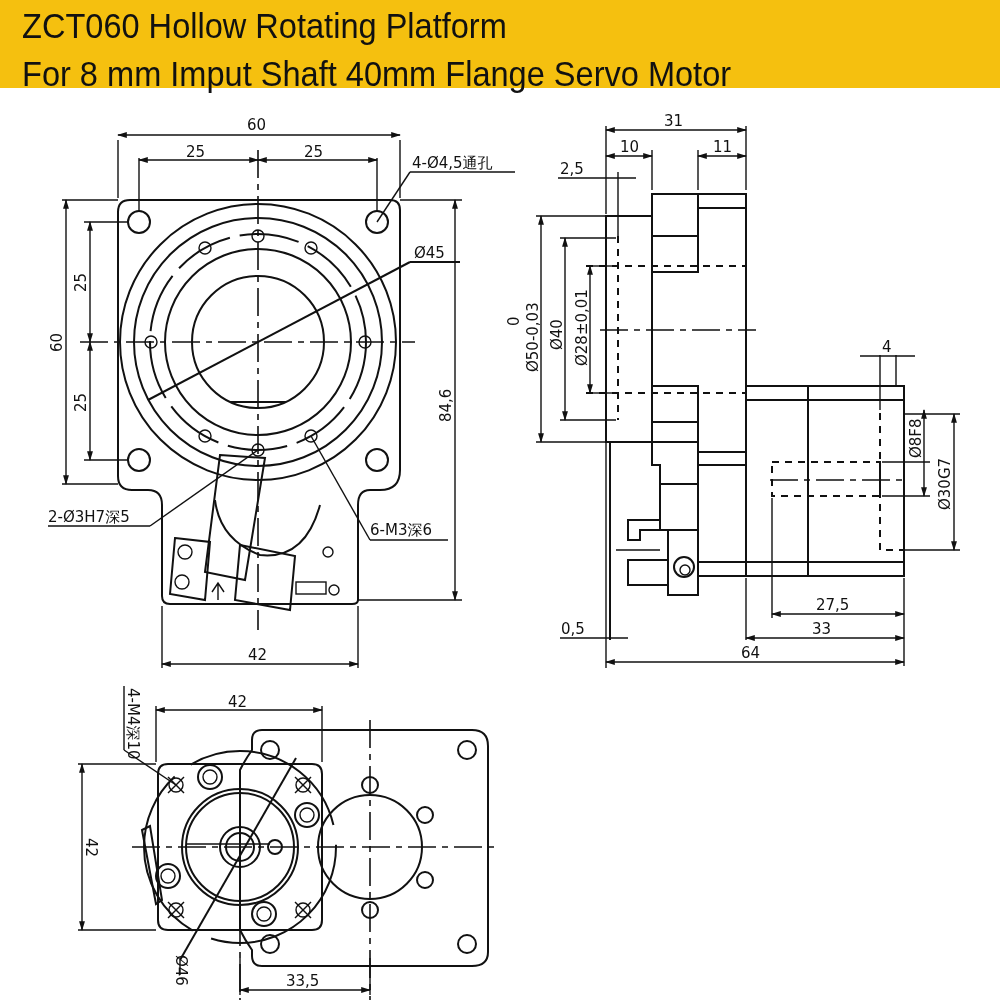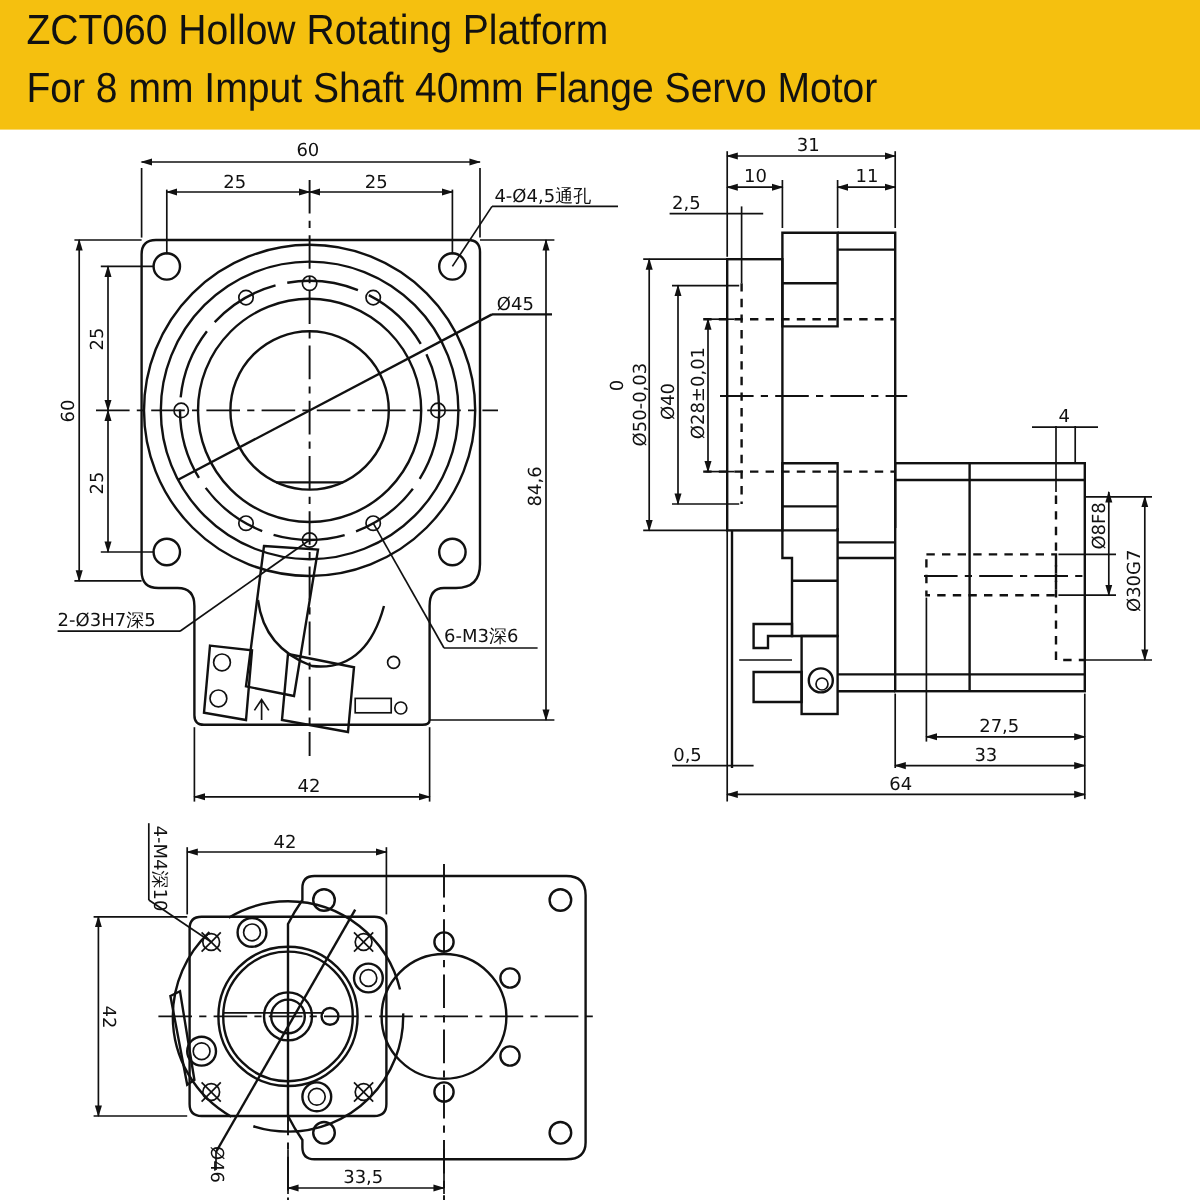--- a/index.html
+++ b/index.html
@@ -1,17 +1,17 @@
 <!DOCTYPE html>
 <html><head>
 <meta charset="utf-8">
 <style>
   html, body { margin: 0; padding: 0; background: #ffffff; }
   body { width: 1000px; height: 1000px; position: relative; overflow: hidden; font-family: "Liberation Sans", sans-serif; }
-  .banner { position: absolute; left: 0; top: 0; width: 1000px; height: 108px; background: #f5c00f; }
+  .banner { position: absolute; left: 0; top: 0; width: 1000px; height: 88px; background: #f5c00f; }
   .banner .line { position: absolute; left: 22px; font-family: "Liberation Sans", sans-serif; font-size: 35px; color: #111; letter-spacing: 0px; white-space: nowrap; transform: scaleX(0.93); transform-origin: left center; }
   .banner .l1 { top: 6px; }
   .banner .l2 { top: 54px; }
   svg.drawing { position: absolute; left: 0; top: 0; }
   svg text { font-family: "DejaVu Sans", sans-serif; font-size: 15px; fill: #111; }
   .ln { stroke: #111; stroke-width: 2; fill: none; }
   .thin { stroke: #111; stroke-width: 1.4; fill: none; }
   .dash { stroke: #111; stroke-width: 2; fill: none; stroke-dasharray: 7 6; }
   .center { stroke: #111; stroke-width: 1.6; fill: none; stroke-dasharray: 28 6 6 6; }
 </style>

